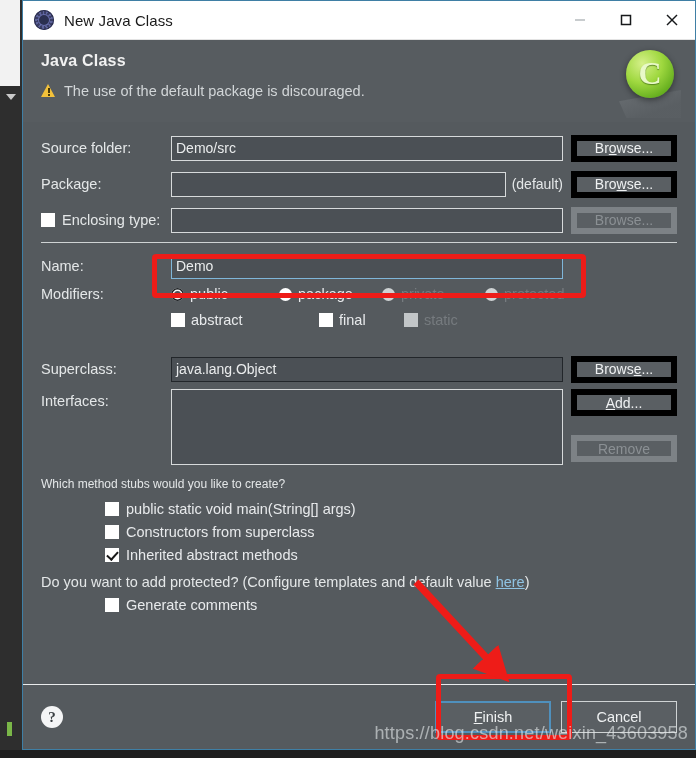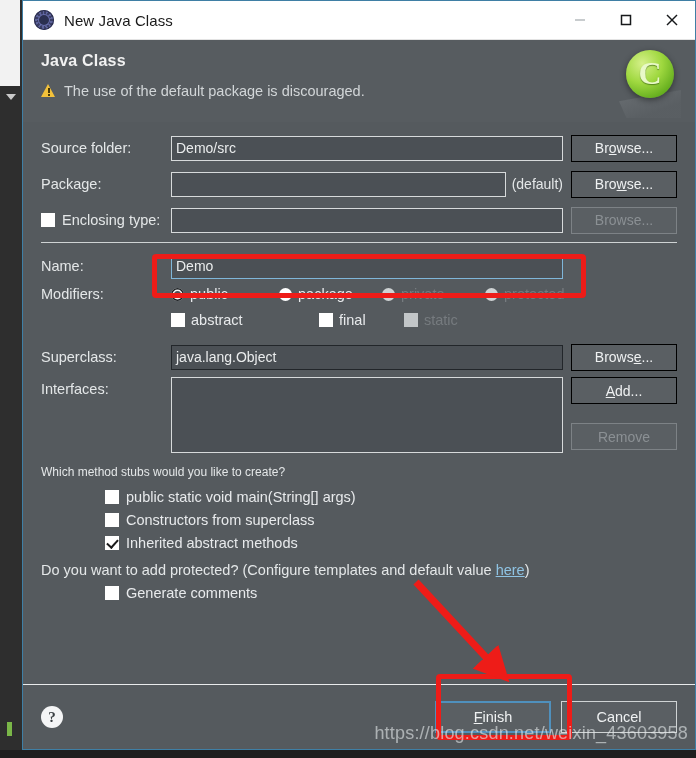--- a/index.html
+++ b/index.html
@@ -235,21 +235,21 @@
     text-align: center;
   }
   .field.dark-border { border-color: #22262a; }
   .field.focus-blue { border: 1px solid #7fb6d9; }
 
   .btn {
     flex: 0 0 106px;
     margin-left: 8px;
     height: 27px;
     background: #5a5f63;
-    border: 1px solid #000000;
+    border: 6px solid #000000;
     box-sizing: border-box;
     color: #eff1f2;
     font-size: 14px;
     display: flex;
     align-items: center;
     justify-content: center;
   }
   .btn .u { text-decoration: underline; }
   .btn.disabled {
     color: #8b9094;
@@ -593,21 +593,21 @@
       <div class="mod-item cb-w2">
         <span class="cb"></span>
         <span>fina<span class="u">l</span></span>
       </div>
       <div class="mod-item disabled">
         <span class="cb dim"></span>
         <span>static</span>
       </div>
     </div>
 
-    <div class="row" style="margin-top:10px">
+    <div class="row" style="margin-top:22px">
       <div class="lbl">Superclass:</div>
       <div class="field dark-border">java.lang.Object</div>
       <div class="btn">
         Brows<span class="u">e</span>...
       </div>
     </div>
 
     <div class="iface-wrap">
       <div class="lbl" style="padding-top:4px">Interfaces:</div>
       <div class="iface-list"></div>

